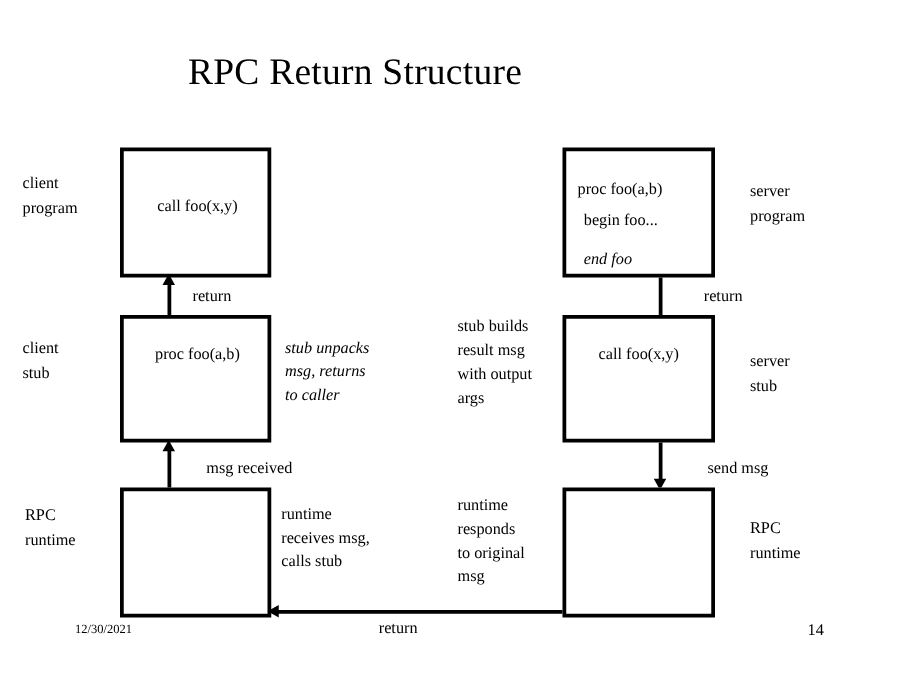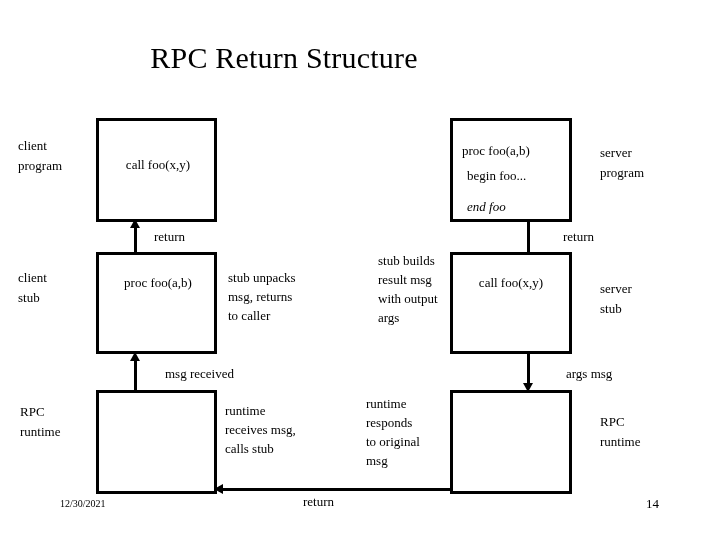--- a/index.html
+++ b/index.html
@@ -136,42 +136,42 @@
   <div class="vline" style="left:527px; top:222px; height:38px;"></div>
   <div class="arrowhead ah-down" style="left:523px; top:258px;"></div>
   <div class="edgelabel" style="left:563px; top:229px;">return</div>
 
   <div class="lbl" style="left:18px; top:268px;">client
 stub</div>
 
   <div class="box" style="left:96px; top:252px; width:121px; height:102px;"></div>
   <div class="boxtext" style="left:112px; top:274px; width:92px; text-align:center;">proc foo(a,b)</div>
 
-  <div class="lbl small" style="left:228px; top:268px;">stub unpacks
+  <div class="lbl small" style="left:228px; top:268px;font-style:italic;">stub unpacks
 msg, returns
 to caller</div>
 
-  <div class="lbl small" style="left:366px; top:251px;margin-left:12px;">stub builds
+  <div class="lbl small" style="left:366px; top:251px;">stub builds
 result msg
 with output
 args</div>
 
   <div class="box" style="left:450px; top:252px; width:122px; height:102px;"></div>
   <div class="boxtext" style="left:463px; top:274px; width:96px; text-align:center;">call foo(x,y)</div>
 
   <div class="lbl" style="left:600px; top:279px;">server
 stub</div>
 
   <div class="vline" style="left:134px; top:360px; height:36px;"></div>
   <div class="arrowhead ah-up" style="left:130px; top:352px;"></div>
   <div class="edgelabel" style="left:142px; top:366px;margin-left:23px;">msg received</div>
 
   <div class="vline" style="left:527px; top:354px; height:32px;"></div>
   <div class="arrowhead ah-down" style="left:523px; top:383px;"></div>
-  <div class="edgelabel" style="left:566px; top:366px;">args msg</div>
+  <div class="edgelabel" style="left:566px; top:366px;">send msg</div>
 
   <div class="lbl" style="left:20px; top:402px;">RPC
 runtime</div>
 
   <div class="box" style="left:96px; top:390px; width:121px; height:104px;"></div>
 
   <div class="lbl small" style="left:225px; top:401px;">runtime
 receives msg,
 calls stub</div>
 

